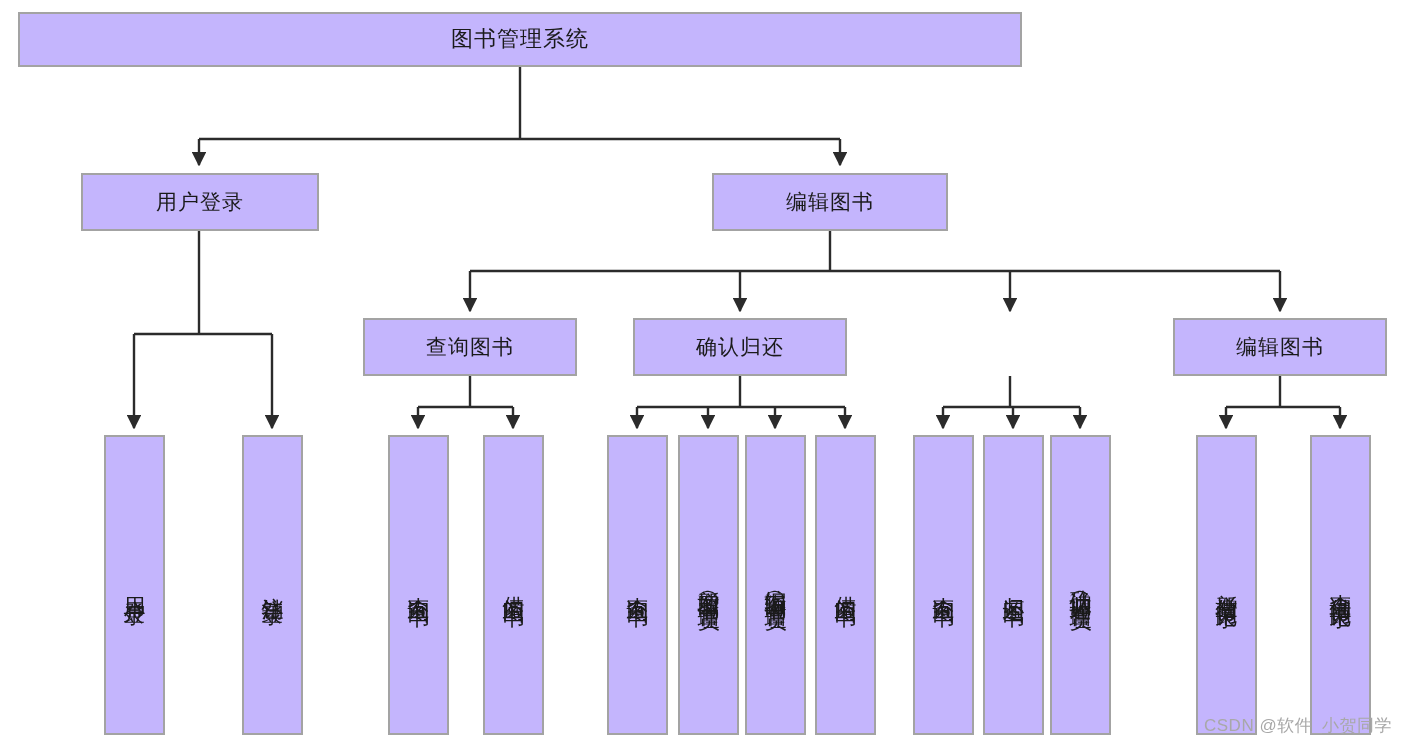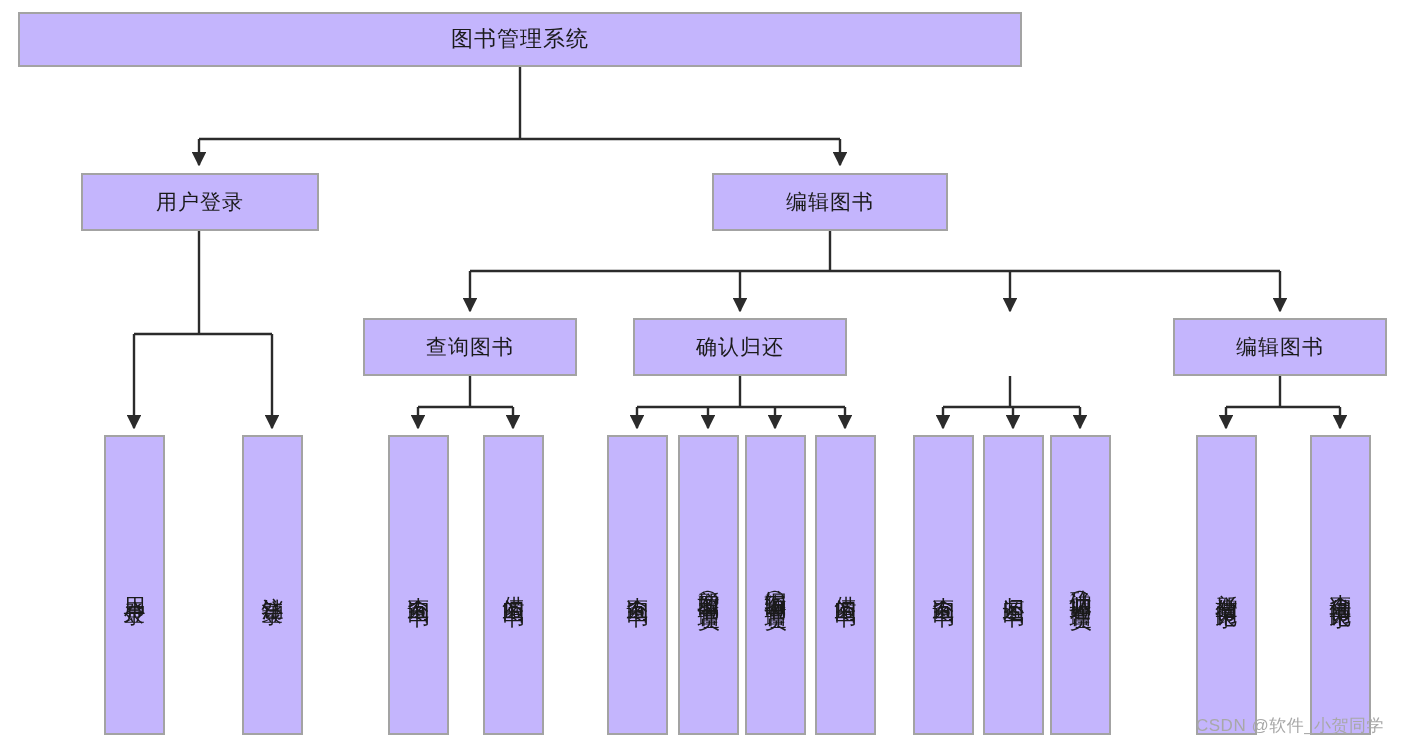--- a/index.html
+++ b/index.html
@@ -174,15 +174,15 @@
     <span>确认归还（管理员）</span>
   </div>
 
   <div class="node vertical" style="left:1196px; top:435px; width:61px; height:300px;">
     <span>新增借阅记录</span>
   </div>
   <div class="node vertical" style="left:1310px; top:435px; width:61px; height:300px;">
     <span>查询借阅记录</span>
   </div>
 
-  <div class="watermark" style="left:1196px; top:714px;">CSDN @软件_小贺同学</div>
+  <div class="watermark" style="left:1196px; top:714px;padding-left:8px;">CSDN @软件_小贺同学</div>
 
 </div>
 
 </body></html>

